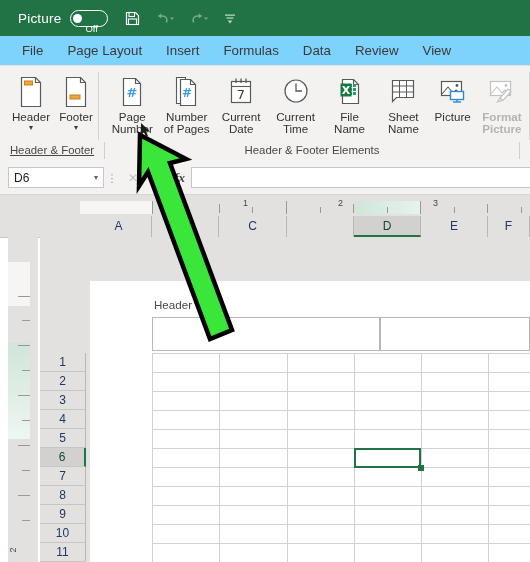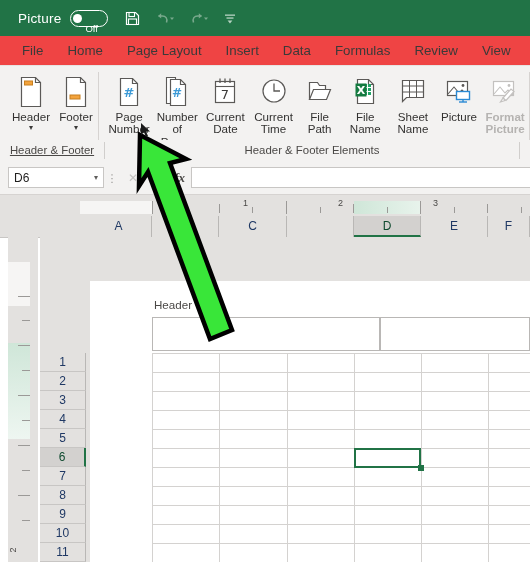--- a/index.html
+++ b/index.html
@@ -22,21 +22,21 @@
     display:flex;align-items:center;box-sizing:border-box;padding:0 2px;
     margin-right:16px;
   }
   .toggle .knob{width:9px;height:9px;border-radius:50%;background:#ffffff;margin-right:3px;}
   .toggle .tlabel{color:#ffffff;font-size:9.5px;margin-top:20px;}
   .tb-icon{margin-right:14px;display:flex;align-items:center;justify-content:center;}
   .tb-icon svg{display:block;}
 
   
   .tabs{
-    height:30px;background:#ef4444;display:flex;align-items:center;
+    height:30px;background:#7dd3fc;display:flex;align-items:center;
     padding-left:10px;box-sizing:border-box;border-bottom:1px solid #e6e4e2;
   }
   .tab{font-size:13.3px;color:#3b3a39;padding:0 12px;line-height:30px;white-space:nowrap;}
 
   
   .ribbon{
     height:95px;background:#f3f2f1;display:flex;align-items:flex-start;
     position:relative;box-sizing:border-box;
   }
   .group{display:flex;height:95px;position:relative;}
@@ -178,25 +178,24 @@
       <svg width="14" height="14" viewBox="0 0 14 14">
         <rect x="2" y="3.5" width="10" height="1.3" fill="#b6d3c2"></rect>
         <rect x="3.5" y="6.4" width="7" height="1.3" fill="#b6d3c2"></rect>
         <path d="M4.6 9.4h4.8L7 12.4z" fill="#b6d3c2"></path>
       </svg>
     </div>
   </div>
 
   <div class="tabs">
     <span class="tab">File</span>
-    <span class="tab">Home</span>
     <span class="tab">Page Layout</span>
     <span class="tab">Insert</span>
+    <span class="tab">Formulas</span>
     <span class="tab">Data</span>
-    <span class="tab">Formulas</span>
     <span class="tab">Review</span>
     <span class="tab">View</span>
   </div>
 
   <div class="ribbon">
 
     <div class="group">
       <div class="group-items">
         <div class="btn" style="margin-left:8px;">
           <span class="glyph">
@@ -267,29 +266,20 @@
         <div class="btn">
           <span class="glyph">
             <svg width="28" height="34" viewBox="0 0 28 34">
               <circle cx="14" cy="16" r="11" fill="#ffffff" stroke="#5b5957" stroke-width="1.2"></circle>
               <path d="M14 8.5V16h6" fill="none" stroke="#5b5957" stroke-width="1.3"></path>
             </svg>
           </span>
           <span class="lbl">Current Time</span>
         </div>
 
-        <div class="btn">
-          <span class="glyph">
-            <svg width="28" height="34" viewBox="0 0 28 34">
-              <path d="M3.5 7.5h8l2 3h6v14h-16z" fill="#ffffff" stroke="#5b5957" stroke-width="1.2"></path>
-              <path d="M3.5 24.5l4-10h17l-4 10z" fill="#ffffff" stroke="#5b5957" stroke-width="1.2"></path>
-            </svg>
-          </span>
-          <span class="lbl">File Path</span>
-        </div>
 
         <div class="btn">
           <span class="glyph">
             <svg width="28" height="34" viewBox="0 0 28 34">
               <path d="M6.5 4.5h11l5 5v19h-16z" fill="#ffffff" stroke="#5b5957" stroke-width="1.2"></path>
               <path d="M17.5 4.5v5h5" fill="none" stroke="#5b5957" stroke-width="1.2"></path>
               <g fill="#21a366">
                 <rect x="13" y="9" width="3" height="3"></rect>
                   <rect x="17" y="9" width="3" height="3"></rect>
                 <rect x="13" y="13" width="3" height="3"></rect>

